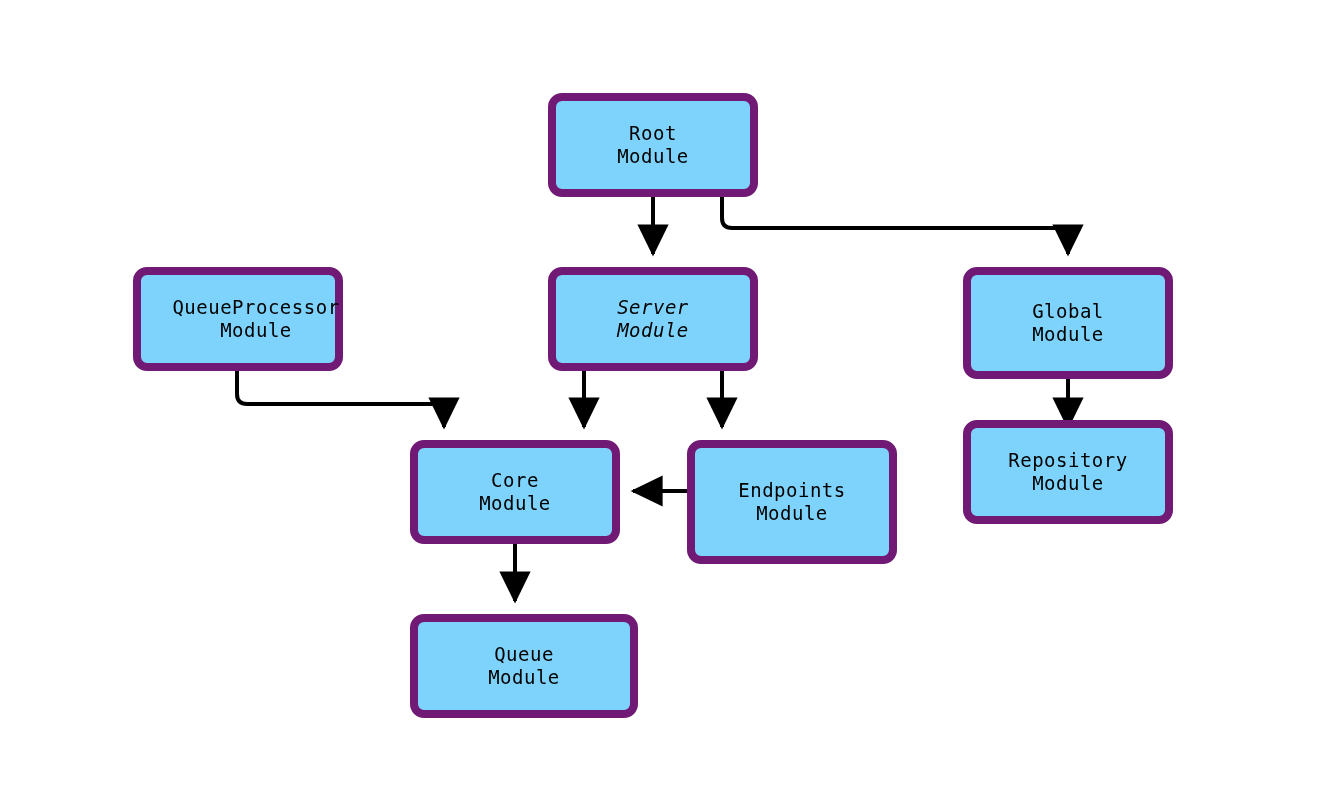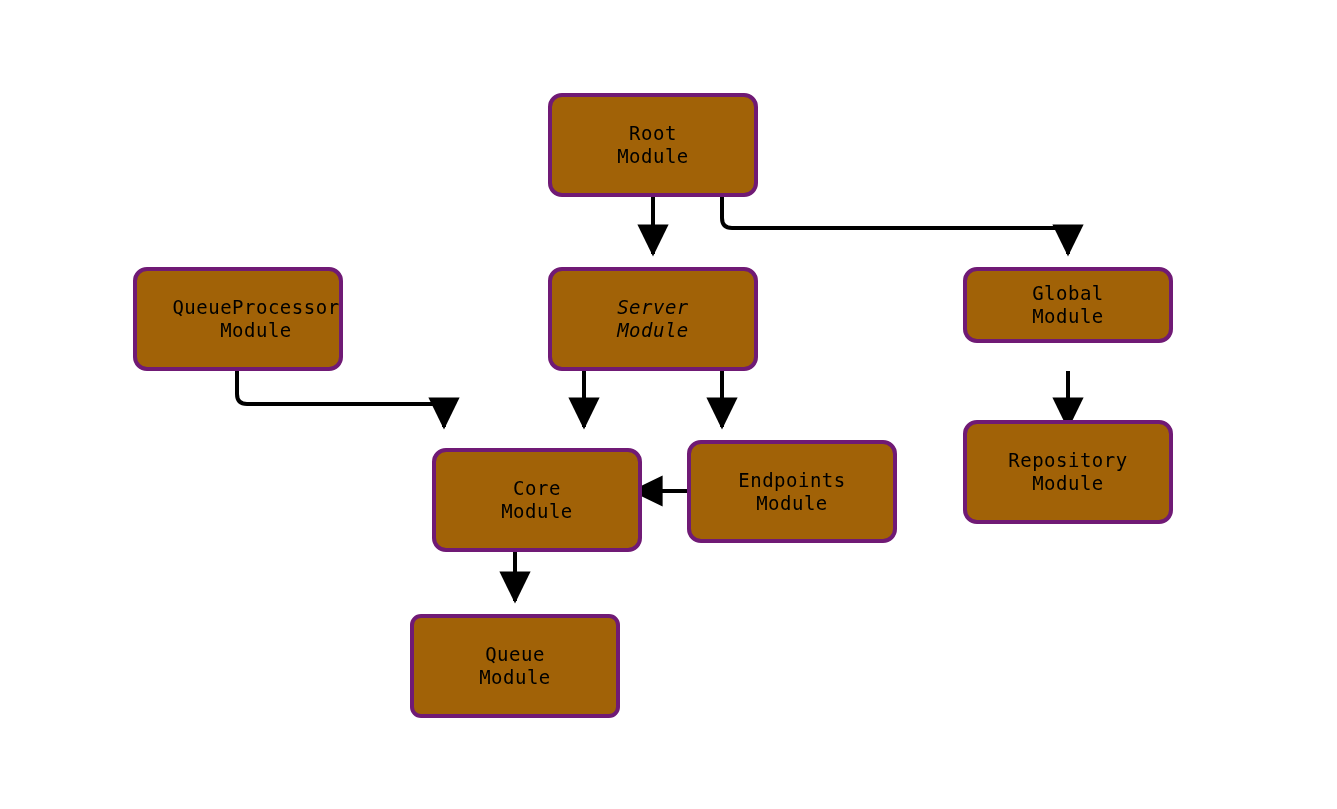--- a/index.html
+++ b/index.html
@@ -20,22 +20,22 @@
   #edge-layer {
     position: absolute;
     left: 0;
     top: 0;
     width: 1337px;
     height: 809px;
   }
   .node {
     position: absolute;
     box-sizing: border-box;
-    background: #a16207;
-    border: 4px solid #701a75;
+    background: #7dd3fc;
+    border: 8px solid #701a75;
     border-radius: 14px;
     display: flex;
     flex-direction: column;
     align-items: center;
     justify-content: center;
     z-index: 2;
   }
   .node-line {
     font-family: "DejaVu Sans Mono", "Liberation Mono", monospace;
     font-size: 19px;
@@ -85,38 +85,38 @@
   <div class="node" style="left:133px; top:267px; width:210px; height:104px;padding-left:36px;">
     <div class="node-line">QueueProcessor</div>
     <div class="node-line">Module</div>
   </div>
 
   <div class="node" style="left:548px; top:267px; width:210px; height:104px;font-style:italic;">
     <div class="node-line">Server</div>
     <div class="node-line">Module</div>
   </div>
 
-  <div class="node" style="left:963px; top:267px; width:210px; height:76px;">
+  <div class="node" style="left:963px; top:267px; width:210px; height:112px;">
     <div class="node-line">Global</div>
     <div class="node-line">Module</div>
   </div>
 
-  <div class="node" style="left:432px; top:440px; width:210px; height:104px;margin-top:8px;">
+  <div class="node" style="left:410px; top:440px; width:210px; height:104px;">
     <div class="node-line">Core</div>
     <div class="node-line">Module</div>
   </div>
 
-  <div class="node" style="left:687px; top:440px; width:210px; height:103px;">
+  <div class="node" style="left:687px; top:440px; width:210px; height:124px;">
     <div class="node-line">Endpoints</div>
     <div class="node-line">Module</div>
   </div>
 
   <div class="node" style="left:963px; top:420px; width:210px; height:104px;">
     <div class="node-line">Repository</div>
     <div class="node-line">Module</div>
   </div>
 
-  <div class="node" style="left:410px; top:614px; width:210px; height:104px;border-radius:11px;">
+  <div class="node" style="left:410px; top:614px; width:228px; height:104px;">
     <div class="node-line">Queue</div>
     <div class="node-line">Module</div>
   </div>
 
 </div>
 
 </body></html>

